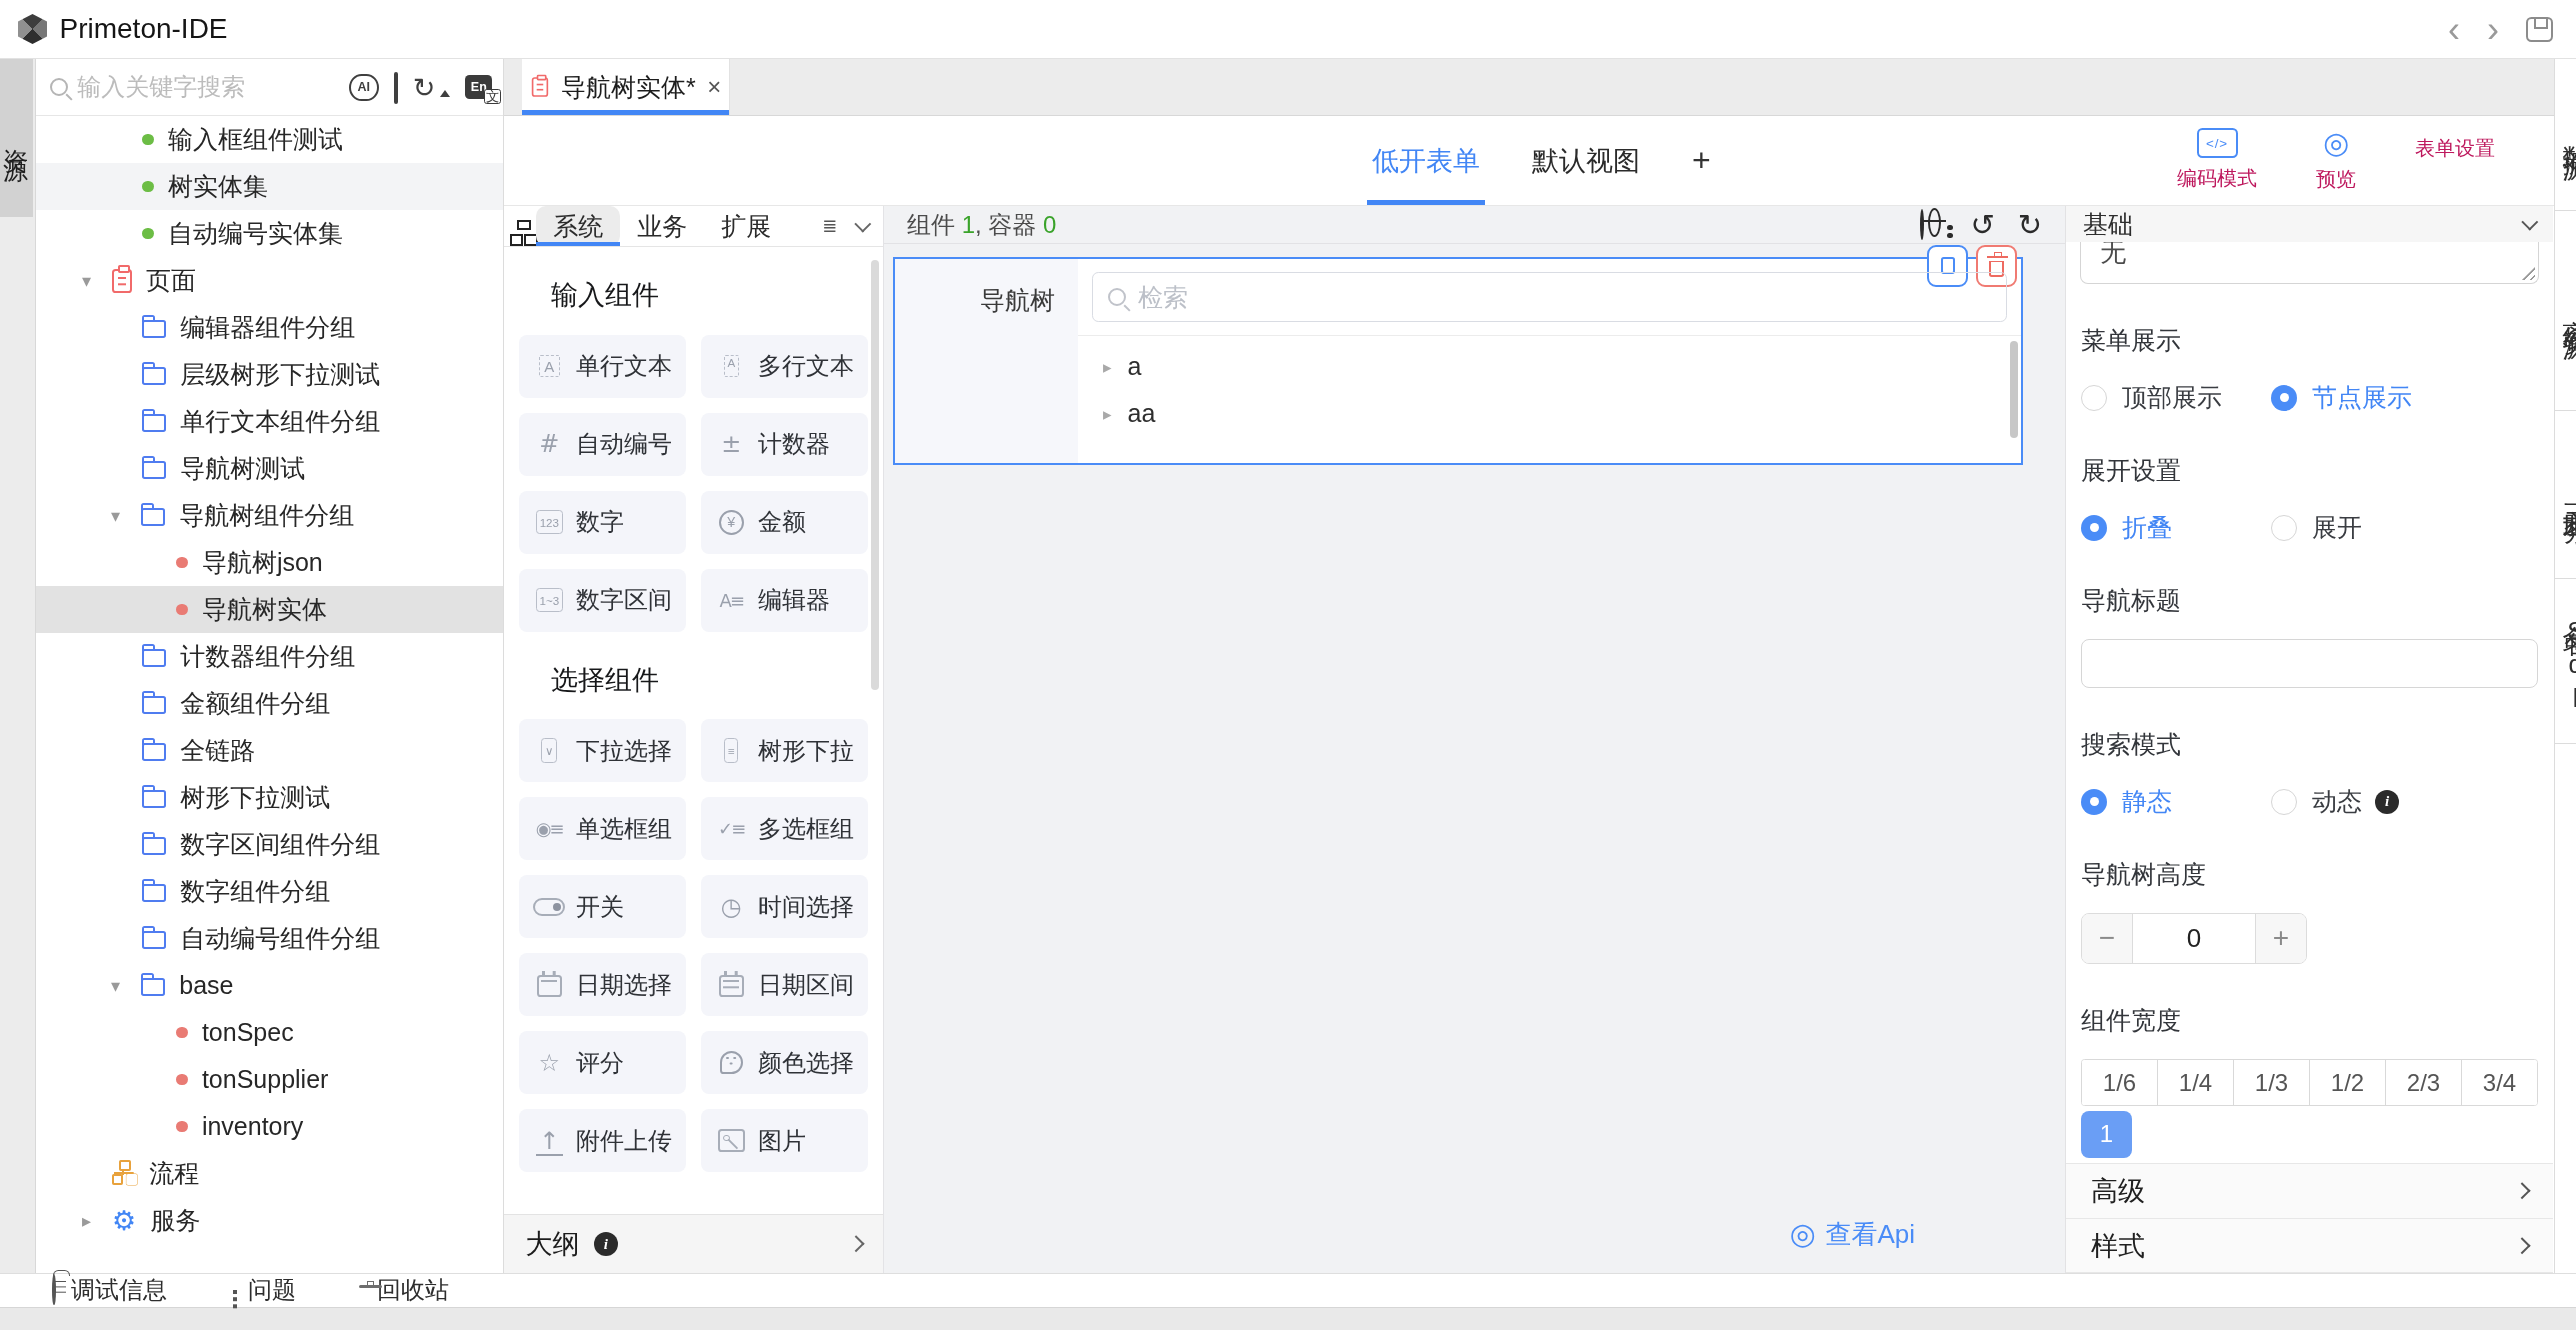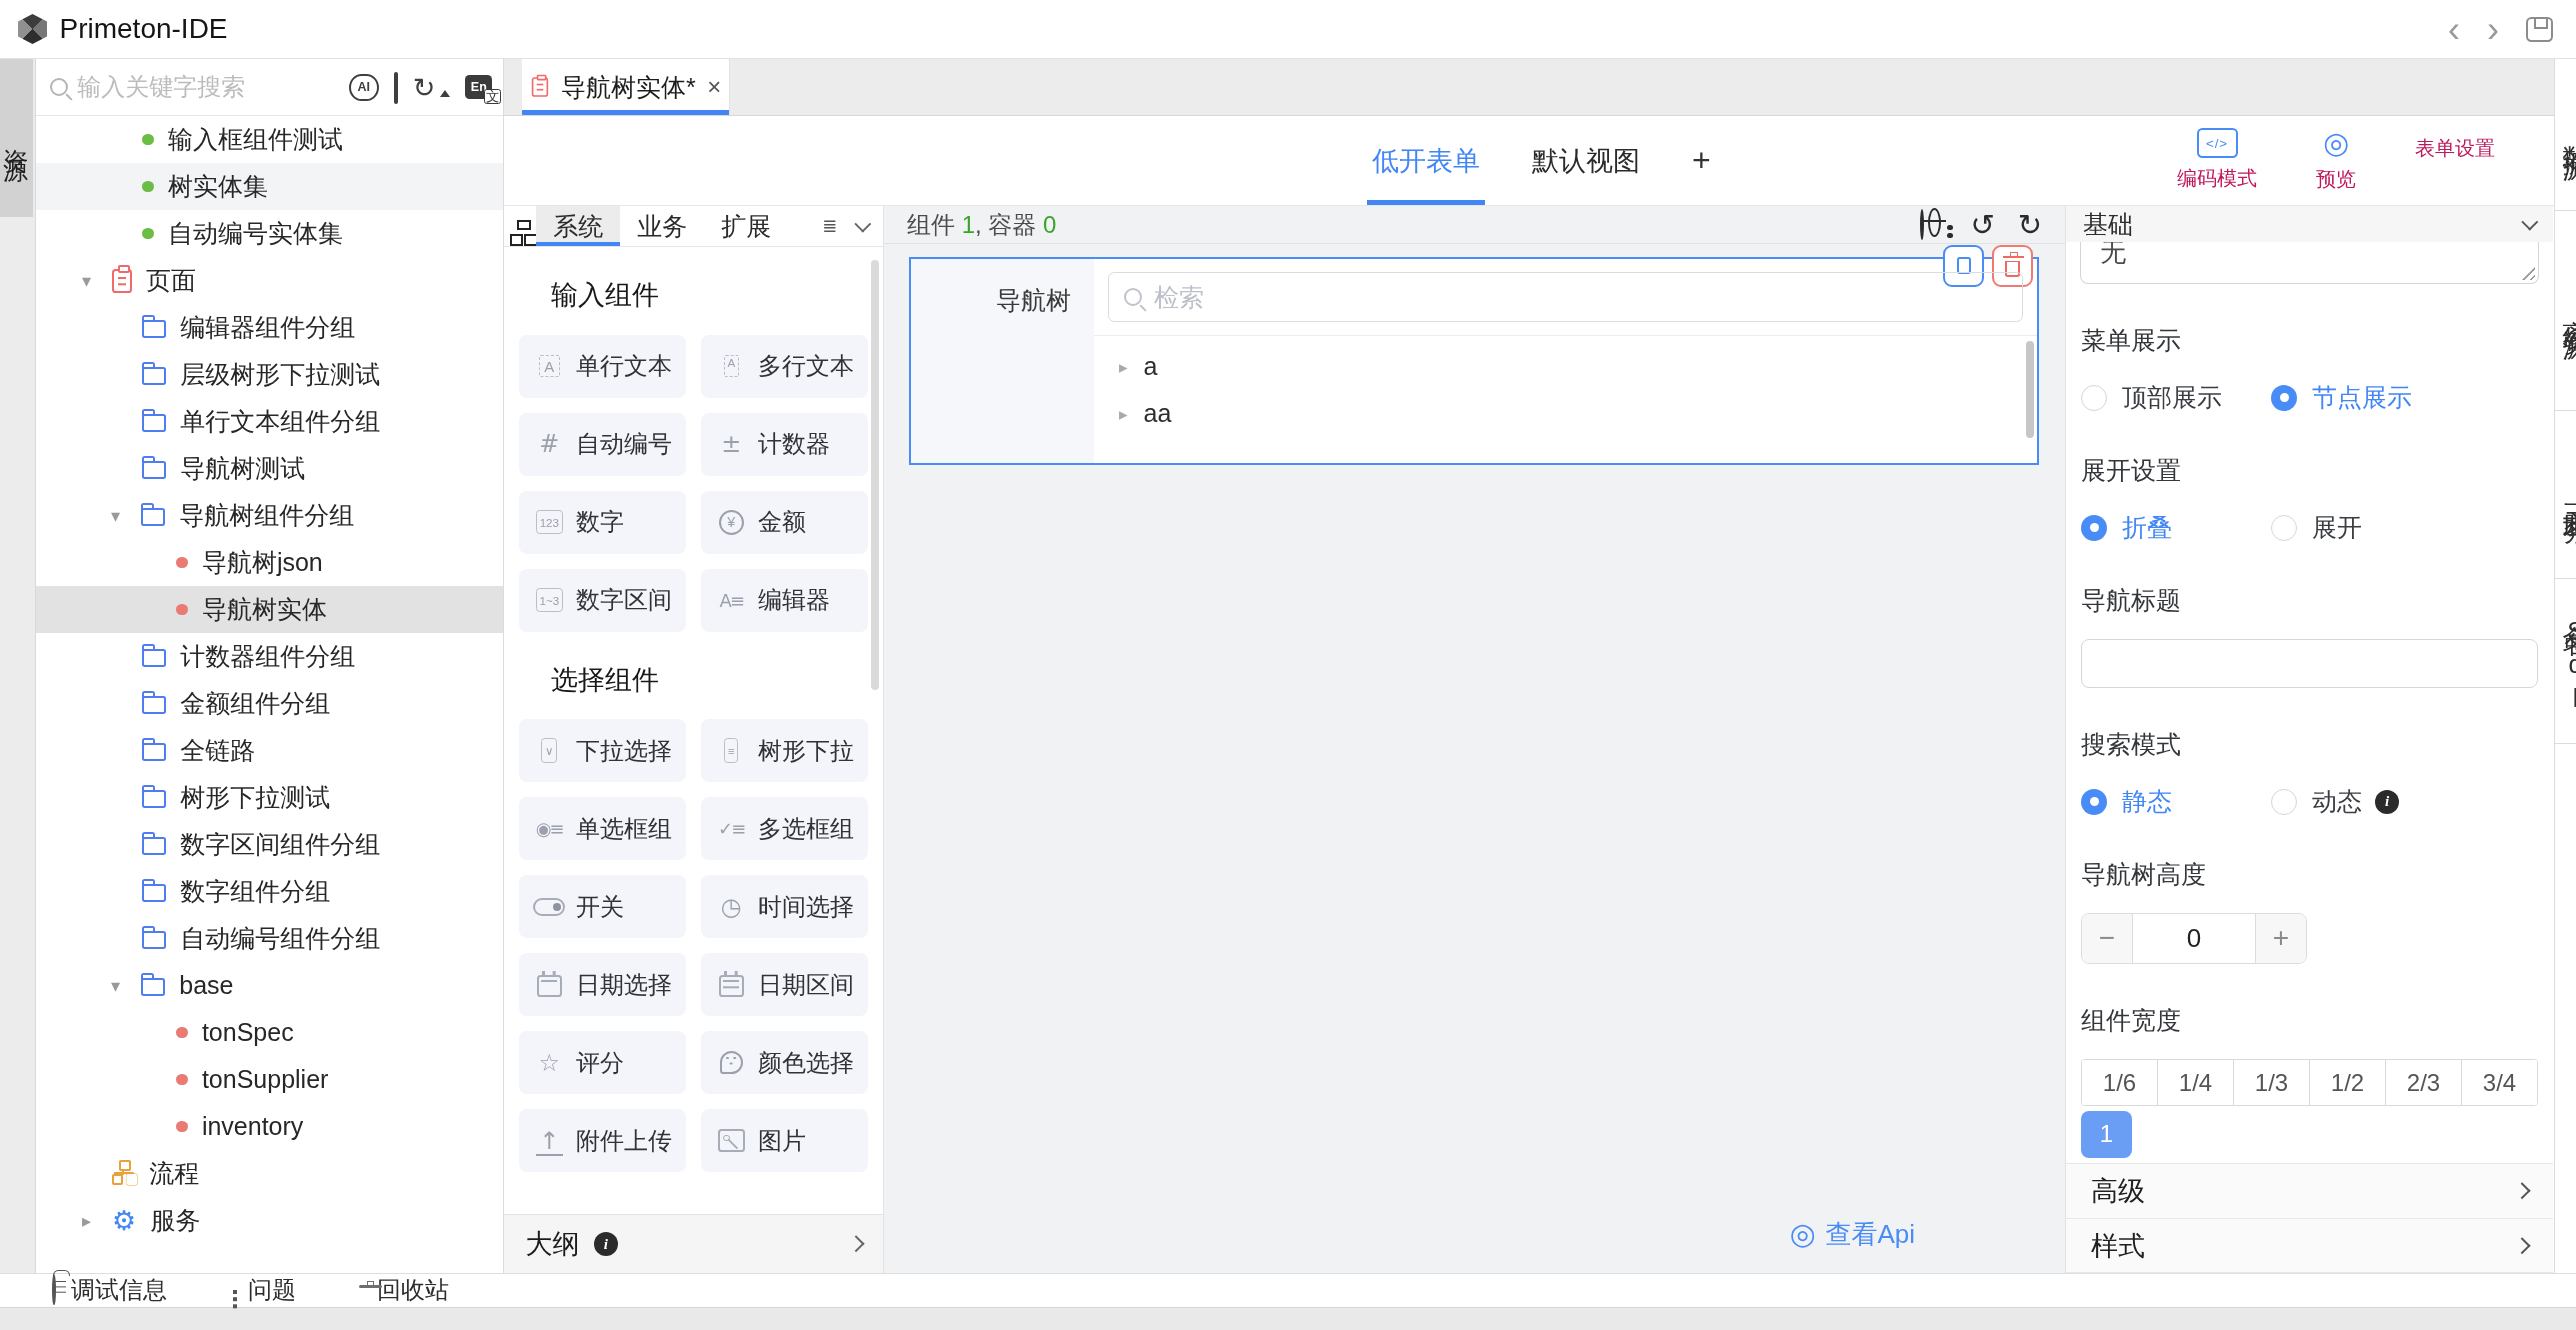--- a/index.html
+++ b/index.html
@@ -86,21 +86,21 @@
 
   .workbench { display:flex; height:1067px; flex:none; }
 
   
   .palette { width:380px; background:#fff; border-right:0.9px solid #e3e3e6; display:flex; flex-direction:column; position:relative; flex:none; }
   .pal-head { height:41px; border-bottom:0.9px solid #e5e5e5; display:flex; align-items:stretch; padding-left:12.5px; flex:none; }
   .ico-widgets { width:14.3px; height:9.8px; border:2.2px solid #222; position:relative; align-self:center; margin-top:-10.7px; margin-right:5.4px; }
   .ico-widgets::before { content:""; position:absolute; left:-9px; top:11.6px; width:9.8px; height:8px; border:2.2px solid #222; }
   .ico-widgets::after { content:""; position:absolute; left:5.4px; top:11.6px; width:9.8px; height:8px; border:2.2px solid #222; }
   .ptab { padding:0 17px; display:flex; align-items:center; font-size:25px; color:#2b2b2b; position:relative; }
-  .ptab.active { background:#ececec; font-weight:500; }
+  .ptab.active { background:#ececec; font-weight:500;border-radius:10px; }
   .ptab.active::after { content:""; position:absolute; bottom:0; left:0; right:0; height:4.5px; background:#4286f5; }
   .pal-extra { margin-left:auto; display:flex; align-items:center; gap:19.7px; padding-right:14.3px; color:#666; }
   .g-lines { font-size:18px; color:#555; }
   .chev { width:11.6px; height:11.6px; border-right:2.2px solid #666; border-bottom:2.2px solid #666; transform:rotate(45deg); margin-top:-5.4px; }
   .chev.right { transform:rotate(-45deg); margin:0; }
   .pal-body { flex:1; overflow:hidden; padding:0 15px; }
   .psec-title { font-size:27px; color:#17181a; margin-top:30px; font-weight:500;margin-left:32px; }
   .pgrid { display:grid; grid-template-columns:1fr 1fr; gap:15px; margin-top:21.5px; }
   .pbtn { height:63px; background:#f4f5fa; border-radius:8px; display:flex; align-items:center; padding-left:9.8px; gap:6.3px; font-size:24px; color:#2f3237; }
   .pic { width:41px; flex:none; display:flex; align-items:center; justify-content:center; color:#9aa0ac; }
@@ -136,21 +136,21 @@
   .ico-globe { width:25px; height:25px; border:2.2px solid #2b2b2b; border-radius:50%; position:relative; overflow:hidden; }
   .ico-globe::before { content:""; position:absolute; left:5.4px; top:-2.7px; width:9px; height:25px; border:2.2px solid #2b2b2b; border-radius:50%; }
   .ico-globe::after { content:""; position:absolute; left:-1.8px; top:9px; width:25px; height:2.2px; background:#2b2b2b; }
   .ico-outl { width:27px; height:21.5px; position:relative; background:
       linear-gradient(#2b2b2b,#2b2b2b) 9px 0.9px/18px 2.7px no-repeat,
       linear-gradient(#2b2b2b,#2b2b2b) 9px 9px/18px 2.7px no-repeat,
       linear-gradient(#2b2b2b,#2b2b2b) 9px 17px/18px 2.7px no-repeat; }
   .ico-outl::before { content:""; position:absolute; left:0; top:0; width:5.4px; height:5.4px; border-radius:50%; background:#2b2b2b; box-shadow:0 8px 0 #2b2b2b; }
   .g-undo { font-size:29px; font-family:"DejaVu Sans",sans-serif; color:#2b2b2b; }
 
-  .comp { position:absolute; left:25px; top:51px; width:1130px; height:208px; background:#fff; border:2.2px solid #4a8cf7; display:flex; }
+  .comp { position:absolute; left:9px; top:51px; width:1130px; height:208px; background:#fff; border:2.2px solid #4a8cf7; display:flex; }
   .comp-label { width:183px; background:#f6f7fb; padding:25px 23px 0 0; text-align:right; font-size:25px; color:#3a3a3a; flex:none; }
   .comp-main { flex:1; padding:13.4px 14.3px 0 14.3px; position:relative; min-width:0; }
   .comp-search { height:50px; border:0.9px solid #d9dce3; border-radius:6.3px; display:flex; align-items:center; padding:0 15px; gap:11.6px; }
   .comp-search .ico-lens { border-color:#c0c3ca; }
   .comp-search .ico-lens::after { background:#c0c3ca; }
   .comp-search .ph { color:#bcc0c8; font-size:25px; }
   .comp-div { border-top:0.9px solid #ececec; margin:12.5px -14.3px 0 -14.3px; }
   .ctree { padding-top:7.2px; }
   .ctrow { height:47px; display:flex; align-items:center; gap:16px; padding-left:10.7px; font-size:25px; color:#2e2e2e; }
   .caret { color:#a9a9a9; font-size:17px; font-family:"DejaVu Sans",sans-serif; }

